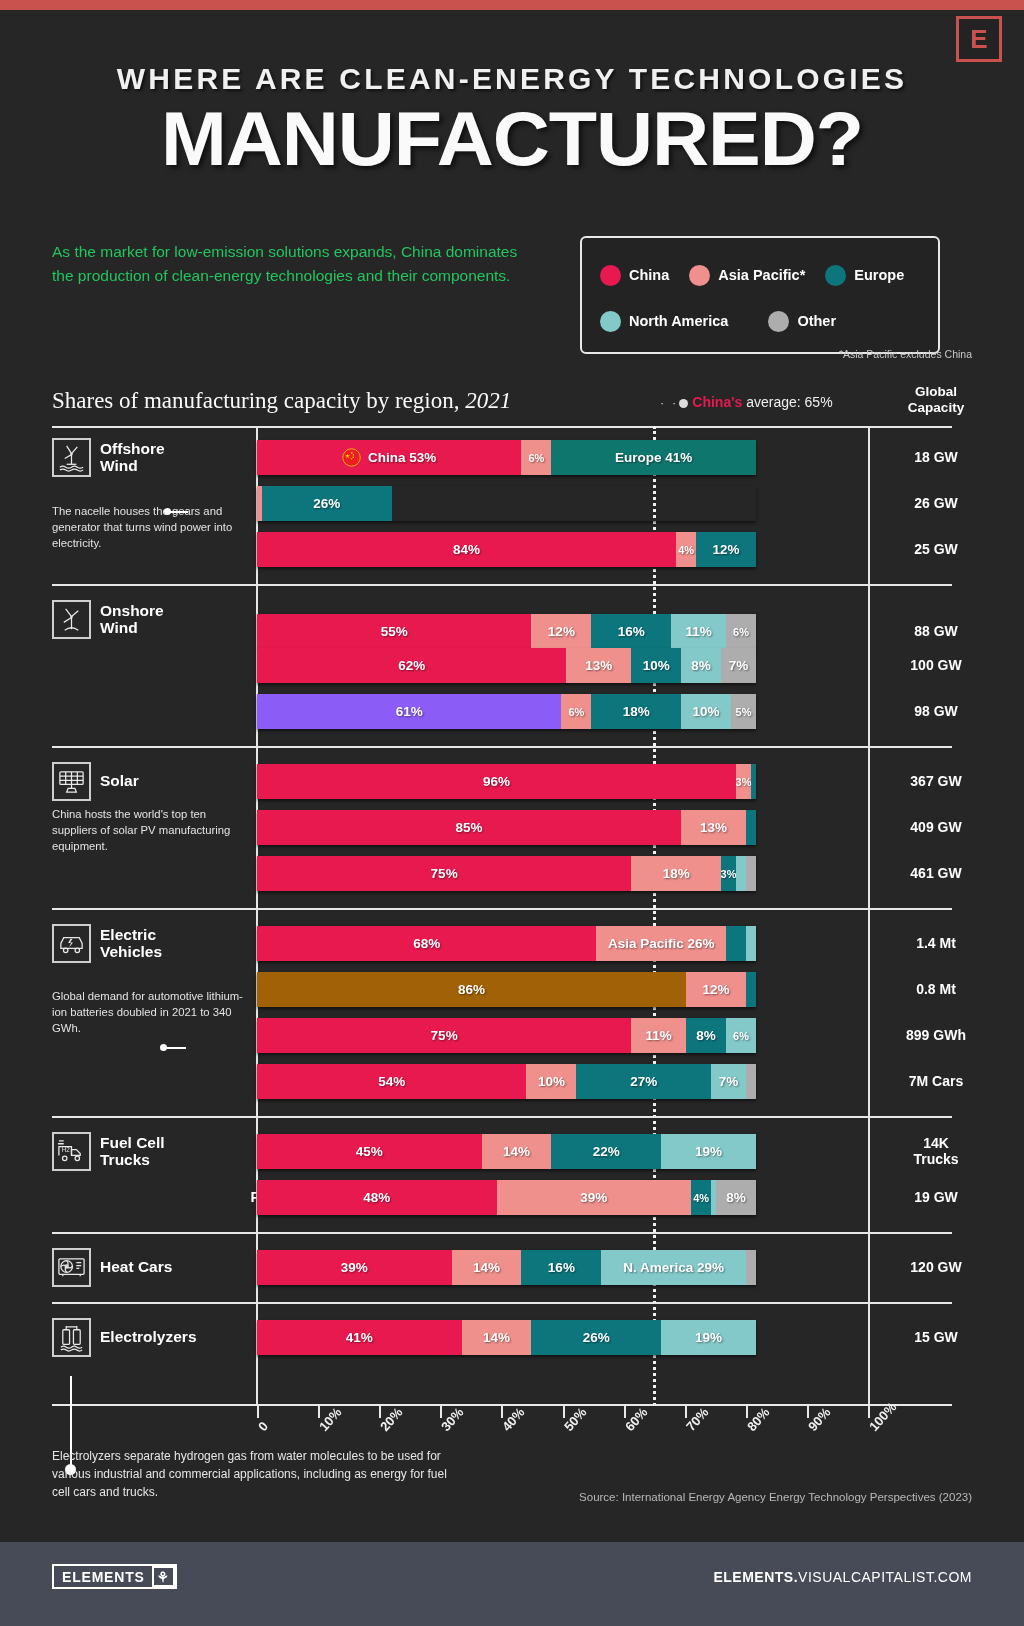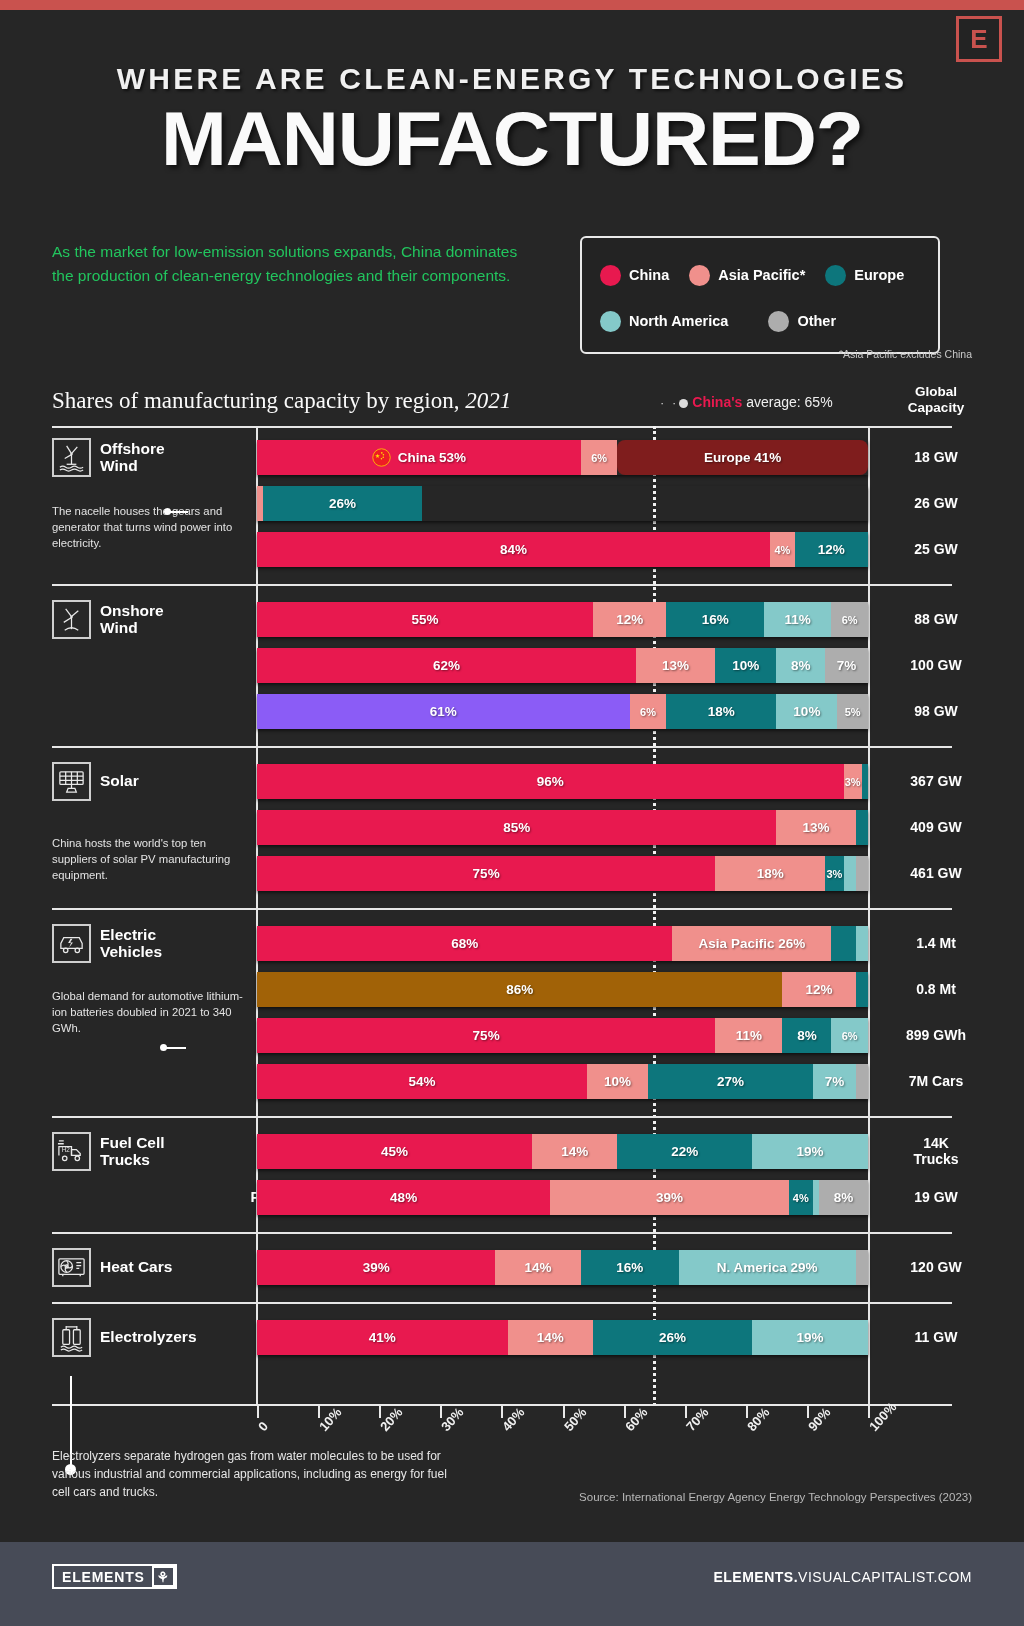--- a/index.html
+++ b/index.html
@@ -78,21 +78,21 @@
     border-left:3px dotted #f2f2f2;
   }
   .group-rule { position:absolute; left:52px; width:900px; height:2px; background:#e6e6e6; }
 
   .row { position:relative; height:46px; }
   .row-label {
     position:absolute; right:676px; top:0; height:46px; line-height:46px;
     font-size:14.5px; font-weight:bold; color:#fff; white-space:nowrap;
   }
   .bar {
-    position:absolute; left:257px; top:6px; height:35px; width:611px;
+    position:absolute; left:257px; top:6px; height:35px; width:499px;
     display:flex; box-shadow:0 2px 3px rgba(0,0,0,.55);
   }
   .seg {
     height:100%; display:flex; align-items:center; justify-content:center;
     font-size:13.5px; font-weight:bold; color:#fff; overflow:hidden;
     white-space:nowrap; text-shadow:1px 1px 2px rgba(0,0,0,.45);
     position:relative;
   }
   .seg.tiny { font-size:11px; }
   .gc {
@@ -232,21 +232,21 @@
               <svg viewBox="0 0 24 24" width="19" height="19" style="vertical-align:middle">
                 <circle cx="12" cy="12" r="11" fill="#ee1c25" stroke="#ffd100" stroke-width="1"></circle>
                 <path d="M7 7.2l.7 2.1h2.2l-1.8 1.3.7 2.1L7 11.4l-1.8 1.3.7-2.1L4.1 9.3h2.2z" fill="#ffde00"></path>
                 <circle cx="12.4" cy="6.2" r="1" fill="#ffde00"></circle>
                 <circle cx="14.4" cy="8.6" r="1" fill="#ffde00"></circle>
                 <circle cx="14.2" cy="11.6" r="1" fill="#ffde00"></circle>
                 <circle cx="12" cy="13.6" r="1" fill="#ffde00"></circle>
               </svg>
             </span>China  53%</div>
           <div class="seg tiny" style="flex: 0 0 6%; background: rgb(240, 144, 140);">6%</div>
-          <div class="seg" style="flex: 0 0 41%; background: #7f1d1d; border-radius: 8px;">Europe 41%</div>
+          <div class="seg" style="flex: 0 0 41%; background: #0f766e;">Europe 41%</div>
         </div>
         <div class="gc">18 GW</div>
       </div>
       <div class="row" style="position: absolute; top: 98px; left: 0px; width: 1024px;">
         <div class="row-label">Nacelle</div>
         <div class="bar">
           <div class="seg tiny" style="flex: 0 0 1%; background: rgb(240, 144, 140);"></div>
           <div class="seg" style="flex: 0 0 26%; background: rgb(13, 118, 124);">26%</div>
         </div>
         <div class="gc">26 GW</div>
@@ -267,21 +267,21 @@
             <path d="M16 13 10 5"></path>
             <path d="M16 13l7-6"></path>
             <path d="M16 14l-8 5"></path>
             <circle cx="16" cy="13.4" r="1.3" fill="#e9e9e9" stroke="none"></circle>
             <path d="M9 27q7-5 14 0"></path>
           </svg>
         </div>
         <div class="cat-name">Onshore
 Wind</div>
       </div>
-      <div class="row" style="position: absolute; top: 214px; left: 0px; width: 1024px;">
+      <div class="row" style="position: absolute; top: 226px; left: 0px; width: 1024px;">
         <div class="row-label">Tower</div>
         <div class="bar">
           <div class="seg" style="flex: 0 0 55%; background: rgb(232, 25, 79);">55%</div>
           <div class="seg" style="flex: 0 0 12%; background: rgb(240, 144, 140);">12%</div>
           <div class="seg" style="flex: 0 0 16%; background: rgb(13, 118, 124);">16%</div>
           <div class="seg" style="flex: 0 0 11%; background: rgb(132, 201, 201);">11%</div>
           <div class="seg tiny" style="flex: 0 0 6%; background: rgb(173, 173, 173);">6%</div>
         </div>
         <div class="gc">88 GW</div>
       </div>
@@ -469,21 +469,21 @@
         </div>
         <div class="cat-name">Electrolyzers</div>
       </div>
       <div class="row" style="position: absolute; top: 932px; left: 0px; width: 1024px;">
         <div class="bar">
           <div class="seg" style="flex: 0 0 41%; background: rgb(232, 25, 79);">41%</div>
           <div class="seg" style="flex: 0 0 14%; background: rgb(240, 144, 140);">14%</div>
           <div class="seg" style="flex: 0 0 26%; background: rgb(13, 118, 124);">26%</div>
           <div class="seg" style="flex: 0 0 19%; background: rgb(132, 201, 201);">19%</div>
         </div>
-        <div class="gc">11 GW</div>
+        <div class="gc">15 GW</div>
       </div>
       <div class="group-rule" style="top: 202px;"></div>
       <div class="group-rule" style="top: 364px;"></div>
       <div class="group-rule" style="top: 526px;"></div>
       <div class="group-rule" style="top: 734px;"></div>
       <div class="group-rule" style="top: 850px;"></div>
       <div class="group-rule" style="top: 920px;"></div>
     </div>
 </div>
 
@@ -522,18 +522,18 @@
   <div class="footer-logo">
     <span>ELEMENTS</span>
     <span class="footer-mark">⚘</span>
   </div>
   <div class="footer-url">
     <span>ELEMENTS.</span><span class="dim">VISUALCAPITALIST.COM</span>
   </div>
 </div>
 
 <div class="note" style="top: 503px;">The nacelle houses the gears and generator that turns wind power into electricity.</div>
-<div class="note" style="top: 806px; margin-top: 29px;">China hosts the world's top ten suppliers of solar PV manufacturing equipment.</div>
+<div class="note" style="top: 806px;">China hosts the world's top ten suppliers of solar PV manufacturing equipment.</div>
 <div class="note" style="top: 988px;">Global demand for automotive lithium-ion batteries doubled in 2021 to 340 GWh.</div>
 <div class="leader" style="top: 511px; left: 168px; width: 20px;"></div>
 <div class="leader-dot" style="top: 508px; left: 164px;"></div>
 <div class="leader" style="top: 1047px; left: 164px; width: 22px;"></div>
 <div class="leader-dot" style="top: 1044px; left: 160px;"></div>
 
 </body></html>

